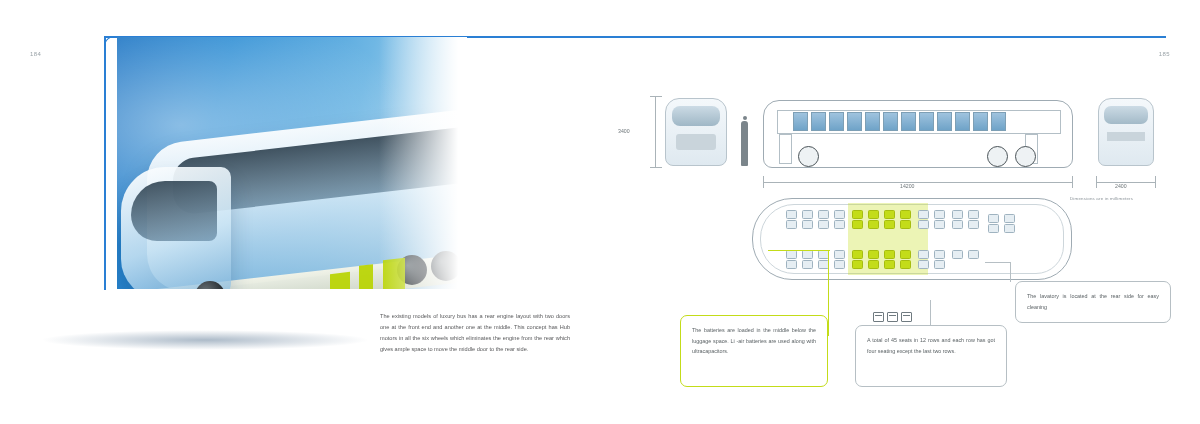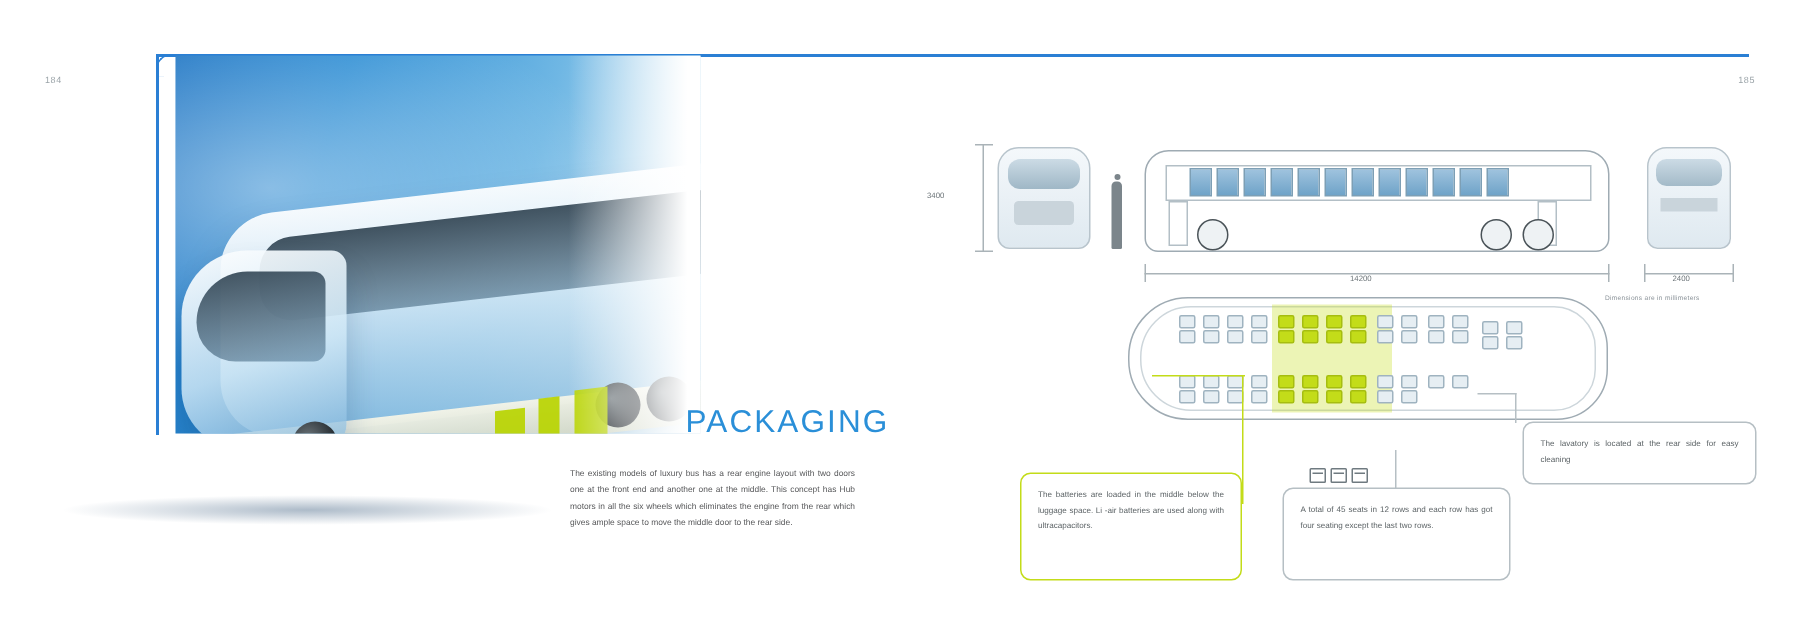--- a/index.html
+++ b/index.html
@@ -490,21 +490,20 @@
       <div class="wheel w2"></div>
       <div class="wheel w3"></div>
       <div class="green-bar gb1"></div>
       <div class="green-bar gb2"></div>
       <div class="green-bar gb3"></div>
 
     </div>
   </div>
   <div class="hero-shadow"></div>
 
-  <div class="headline">PACKAGING</div>
   <div class="body-copy">The existing models of luxury bus has a rear engine layout with two doors one at the front end and another one at the middle. This concept has Hub motors in all the six wheels which eliminates the engine from the rear which gives ample space to move the middle door to the rear side.</div>
 
   <div class="tech">
 
     <div class="dim-label" style="left:18px; top:58px;">3400</div>
     <div class="dim-tick" style="left:55px; top:26px; height:72px;"></div>
     <div class="dim-line" style="left:50px; top:26px; width:12px; height:1px;"></div>
     <div class="dim-line" style="left:50px; top:97px; width:12px; height:1px;"></div>
 
     <div class="front-view">

